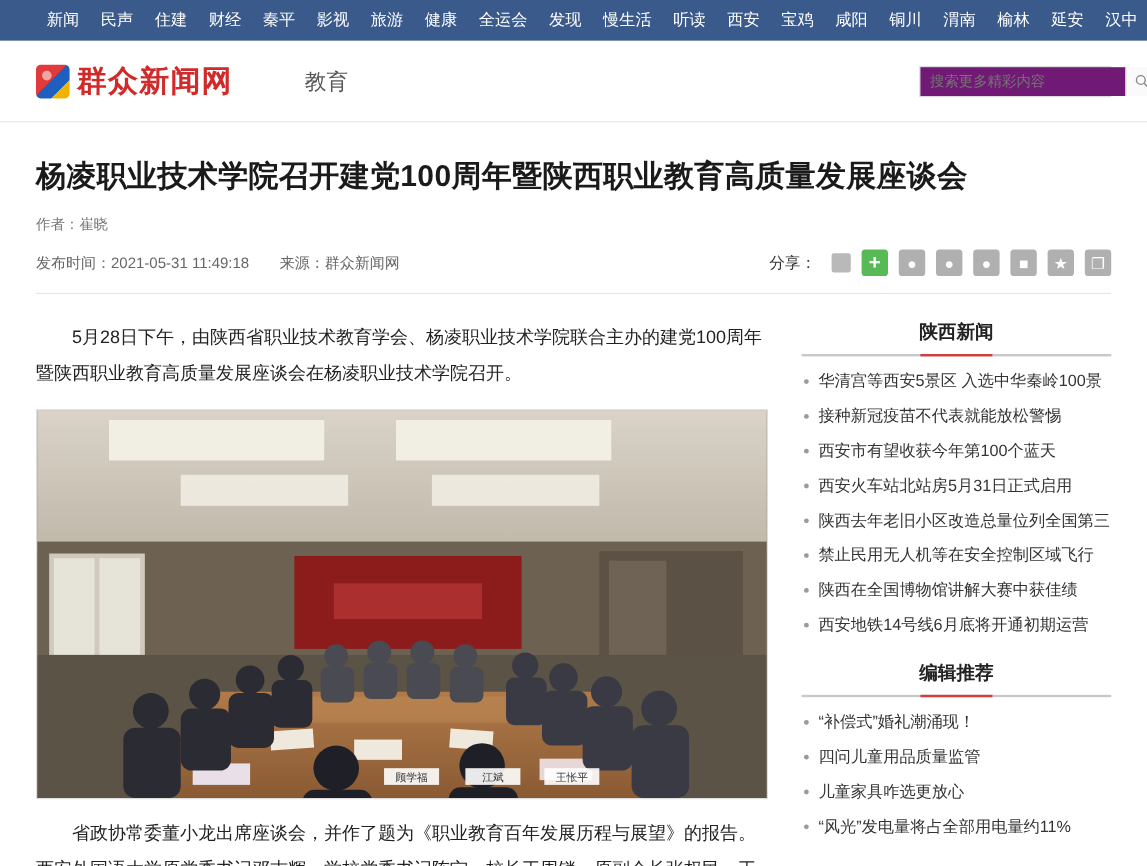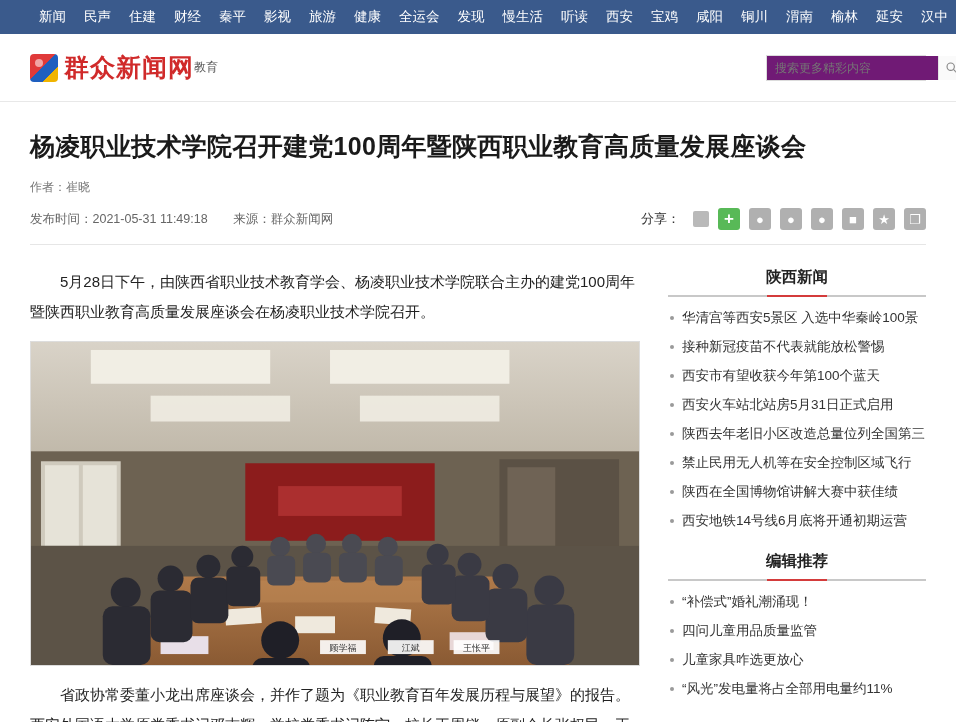--- a/index.html
+++ b/index.html
@@ -52,21 +52,22 @@
     background:#fff;opacity:.55;
   }
   .logo-text {
     font-family: "Liberation Serif", serif;
     font-size: 25px;
     font-weight: bold;
     color: #d02a2a;
     letter-spacing: 1px;
   }
   .channel {
-    font-size: 12px;
+    margin-left: 60px;
+    font-size: 18px;
     color: #555;
   }
   .search-box {
     position: absolute;
     right: 30px;
     top: 50%;
     transform: translateY(-50%);
     display: flex;
     align-items: center;
     border: 1px solid #dcdcdc;

